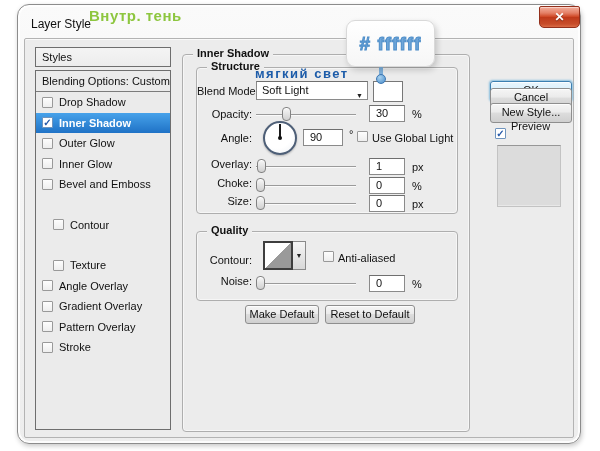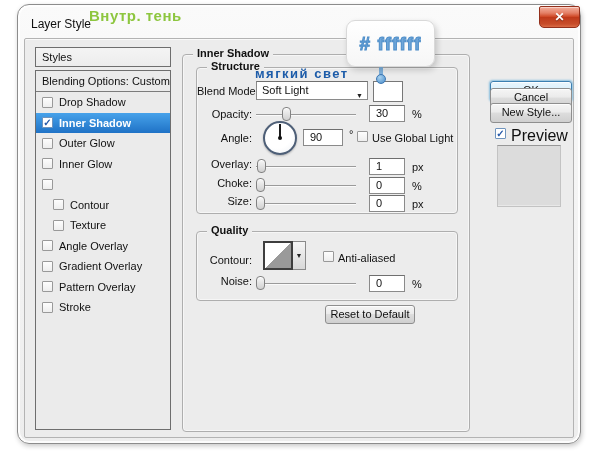--- a/index.html
+++ b/index.html
@@ -28,21 +28,21 @@
   
   .styles-header { position:absolute; left:10px; top:8px; width:136px; height:20px;
     border:1px solid #6e6e6e; background:linear-gradient(#f4f4f4,#ececec);
     font-size:11px; line-height:18px; padding-left:6px; color:#111; }
   .styles-list { position:absolute; left:10px; top:31px; width:136px; height:360px;
     border:1px solid #6e6e6e; background:#ebebeb; overflow:hidden; }
   .blending-row { height:21px; line-height:20px; font-size:11px; padding-left:6px;
     border-bottom:1px solid #7c7c7c; color:#111; cursor:pointer; }
   .list-item { display:flex; align-items:center; height:20.5px; padding-left:6px;
     font-size:11px; color:#111; cursor:pointer; }
-  .list-item.indent { padding-left:17px; }
+  .list-item.indent { padding-left:17px;margin-top:20px; }
   .list-item.selected { background:linear-gradient(#47a2ea,#1f72c6); color:#fff; font-weight:bold; }
   .list-item .lbl { margin-left:6px; white-space:nowrap; }
 
   .cb { width:11px; height:11px; flex:0 0 11px; display:inline-block;
     background:linear-gradient(#fdfdfd,#eeeeee); border:1px solid #999;
     border-radius:1px; font-size:10px; line-height:9px; text-align:center;
     color:#2458a8; font-weight:bold; }
   .cb.checked { background:#fff; border-color:#6f94bd; }
 
   
@@ -98,21 +98,21 @@
   .btn-ok { background:linear-gradient(#eaf6fd, #d9f0fc 45%, #bde6fd 50%, #a6d9f4);
     border-color:#3c7fb1; box-shadow: 0 0 2px 1px #89bede, inset 0 1px 0 rgba(255,255,255,.8); margin-top: 32px; }
 
   #btn-make  { left:62px;  top:250px; width:74px; height:19px; }
   #btn-reset { left:142px; top:250px; width:90px; height:19px; }
   #btn-ok    { left:465px; top:10px;  width:82px; height:20px; }
   #btn-cancel{ left:465px; top:37px;  width:82px; height:20px;margin-top:12px; }
   #btn-new   { left:465px; top:64px;  width:82px; height:20px; }
 
   .preview-cb { position:absolute; left:470px; top:89px; }
-  .preview-lb { position:absolute; left:486px; top:88px; font-size:16px; color:#111; }
+  .preview-lb { position:absolute; left:486px; top:81px; font-size:11px; color:#111; }
   .preview-swatch { position:absolute; left:472px; top:106px; width:64px; height:62px;
     background:#dcdcdc; border:1px solid #c3c3c3; border-top-color:#979797;
     box-shadow: inset 0 -1px 0 #e8e8e8; }
 
   
   .blend-note { position:absolute; left:230px; top:27px; font-size:13px; font-weight:bold;
     letter-spacing:1.5px; color:#1d5ca9; }
   .bubble { position:absolute; left:328px; top:15px; width:89px; height:47px;
     background:linear-gradient(#ffffff,#f6f6f6); border:1px solid #d9d9d9; border-radius:9px;
     box-shadow:2px 3px 6px rgba(0,0,0,.18); text-align:center; line-height:45px;
@@ -149,20 +149,21 @@
           <div class="list-item">
             <span class="cb"></span>
             <span class="lbl">Outer Glow</span>
           </div>
           <div class="list-item">
             <span class="cb"></span>
             <span class="lbl">Inner Glow</span>
           </div>
           <div class="list-item">
             <span class="cb"></span>
+            <span class="lbl">Bevel and Emboss</span>
           </div>
           <div class="list-item indent">
             <span class="cb"></span>
             <span class="lbl">Contour</span>
           </div>
           <div class="list-item indent">
             <span class="cb"></span>
             <span class="lbl">Texture</span>
           </div>
           <div class="list-item">
@@ -246,20 +247,21 @@
         <span class="unit" style="left:141px;top:20px">Anti-aliased</span>
 
         <span class="flabel" style="left:0;top:43px;width:55px">Noise:</span>
         <div class="track" style="left:59px;top:51px">
           <div class="thumb" style="left:0"></div>
         </div>
         <div class="vinput" style="left:172px;top:43px">0</div>
         <span class="unit" style="left:215px;top:46px">%</span>
       </div>
 
+      <div class="btn" id="btn-make">Make Default</div>
       <div class="btn" id="btn-reset">Reset to Default</div>
     </div>
 
     <div class="btn btn-ok" id="btn-ok">OK</div>
     <div class="btn" id="btn-cancel">Cancel</div>
     <div class="btn" id="btn-new">New Style...</div>
     <span class="cb checked preview-cb">✓</span>
     <span class="preview-lb">Preview</span>
     <div class="preview-swatch"></div>
 

